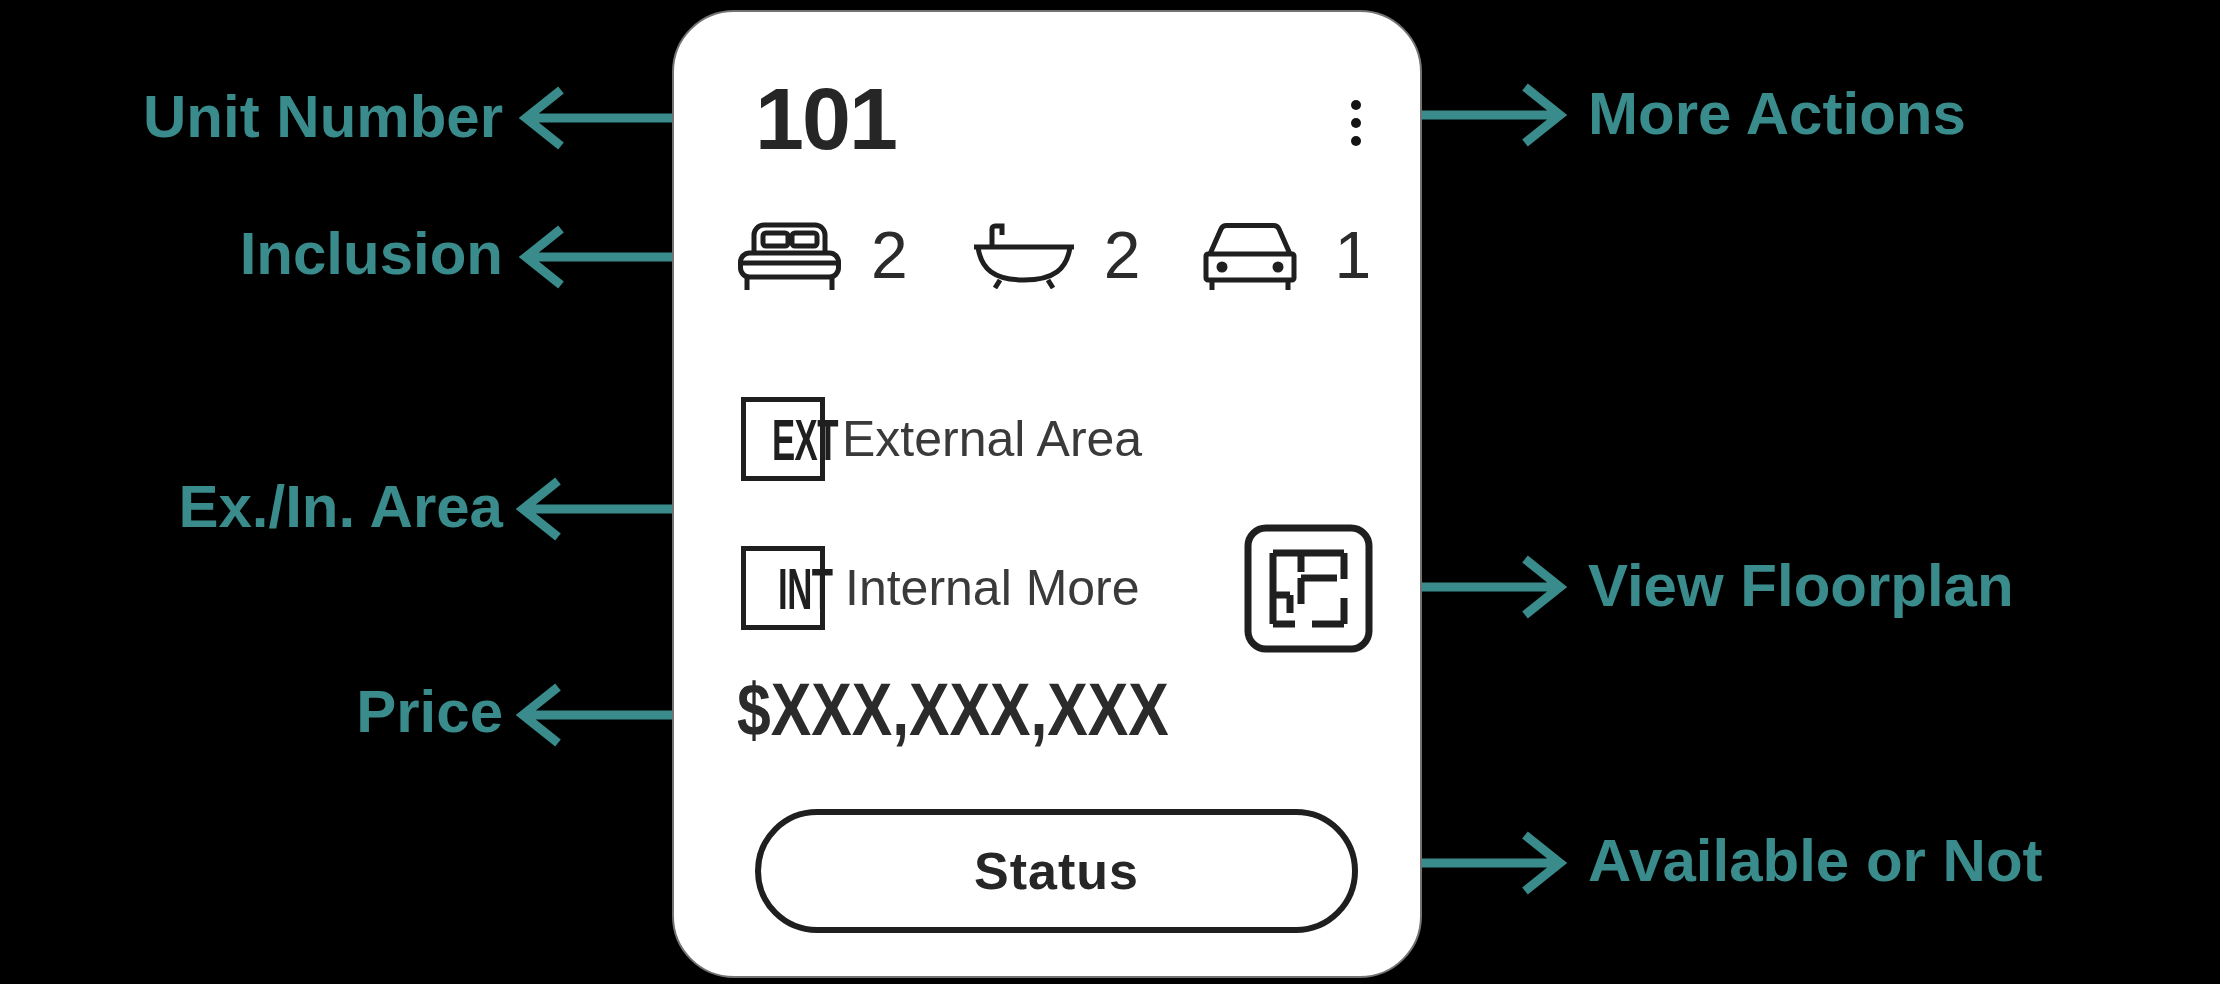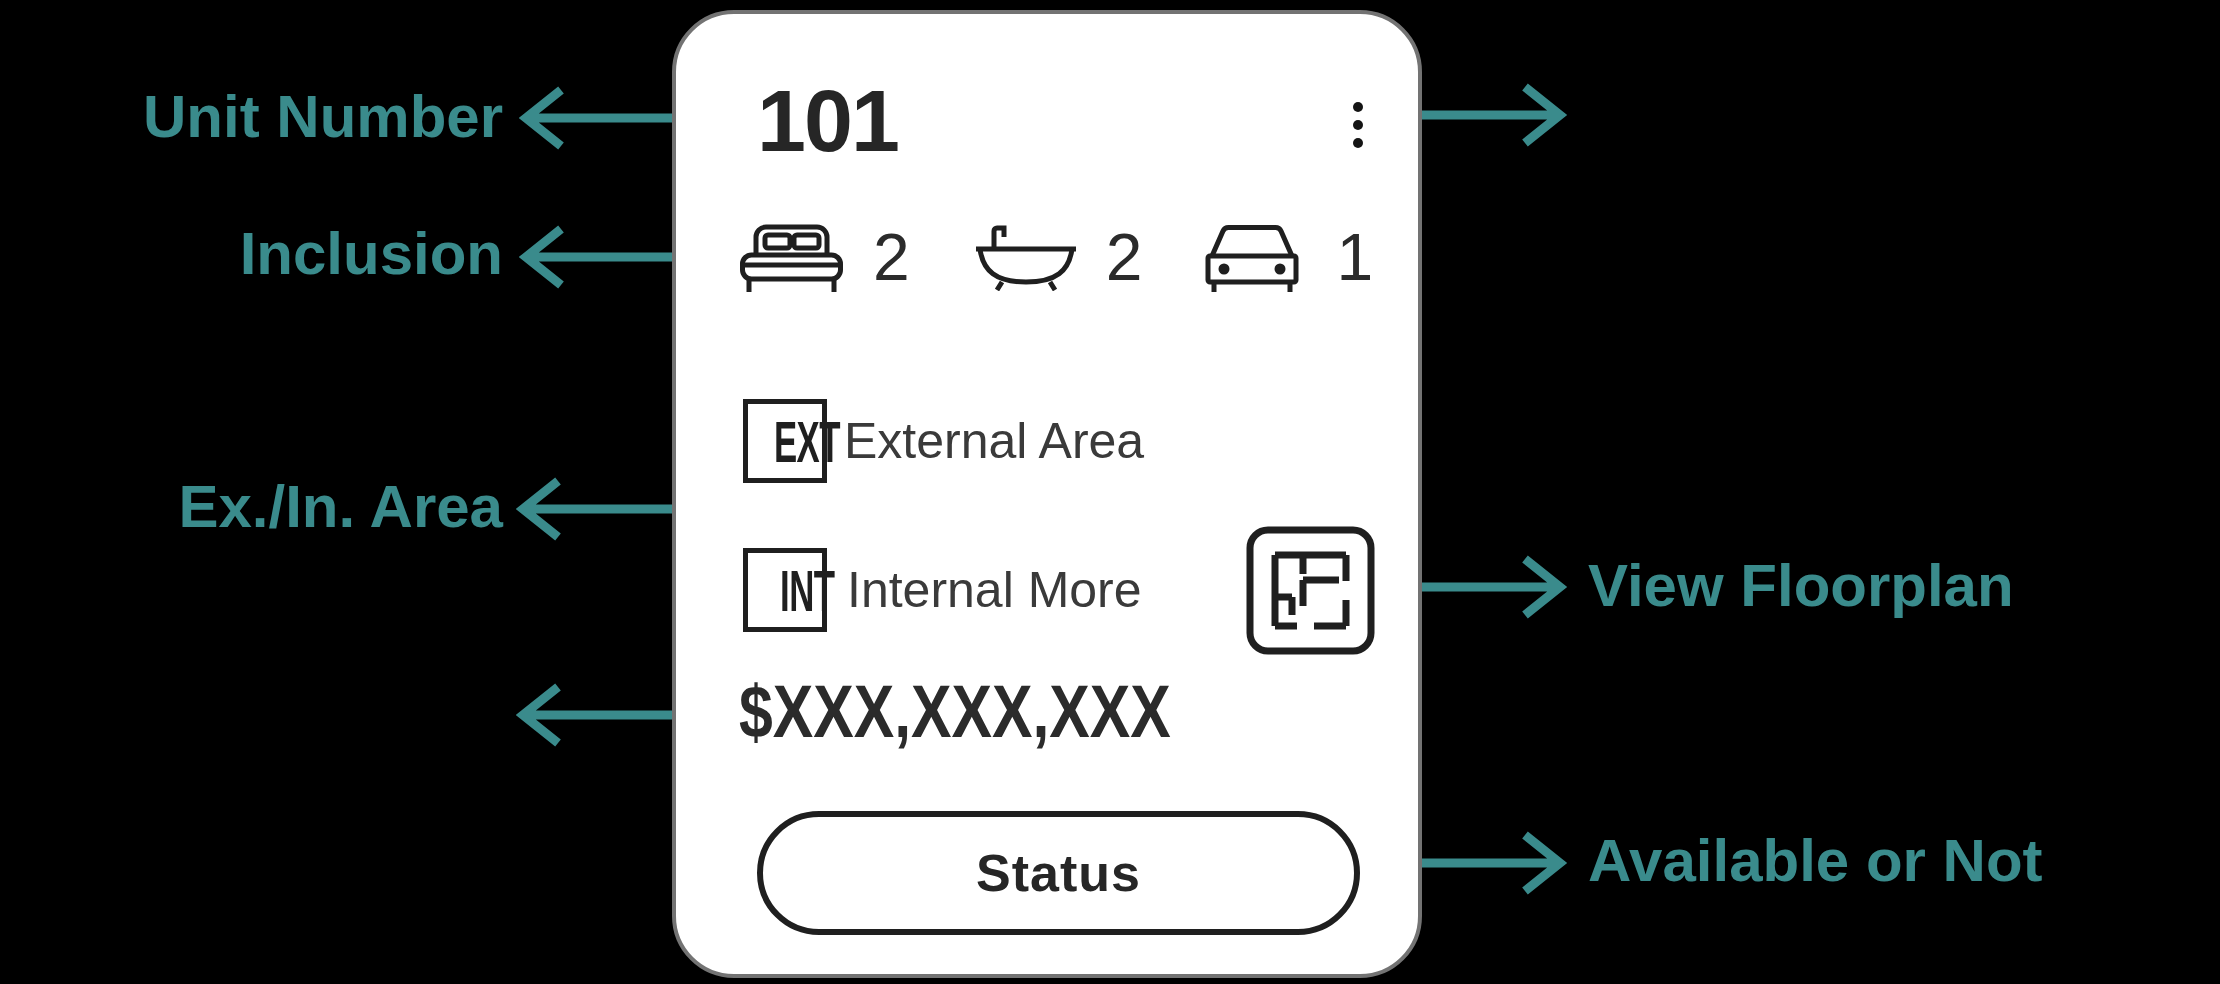--- a/index.html
+++ b/index.html
@@ -24,21 +24,21 @@
   .arrow{ position:absolute; }
   .arrow path{ stroke:#3a8b8c; stroke-width:9; fill:none; }
 
   
   .card{
     position:absolute;
     left:672px; top:10px;
     width:750px; height:968px;
     box-sizing:border-box;
     background:#ffffff;
-    border:4px solid #737373;
+    border:2px solid #737373;
     border-radius:62px;
   }
   .unit-number{
     position:absolute; left:81px; top:62px;
     font-size:88px; font-weight:700; letter-spacing:-2px;
     line-height:90px; color:#262626;
   }
   .kebab{
     position:absolute; left:671px; top:82px;
     display:flex; flex-direction:column; gap:8px;
@@ -109,21 +109,23 @@
   .icon-stroke{ stroke:#1f1f1f; fill:none; }
 </style>
 </head>
 <body>
 
 <div id="stage">
 
   <div class="ann left" style="top:77px">Unit Number</div>
   <div class="ann left" style="top:214px">Inclusion</div>
   <div class="ann left" style="top:467px">Ex./In. Area</div>
-
+  <div class="ann left" style="top:672px">Price</div>
+
+  <div class="ann right" style="top:74px">More Actions</div>
   <div class="ann right" style="top:546px">View Floorplan</div>
   <div class="ann right" style="top:821px">Available or Not</div>
 
   <svg class="arrow" style="left:519px;top:83px" width="205" height="70">
     <path d="M200,35 H8 M42,7 L7,35 L42,63"></path>
   </svg>
   <svg class="arrow" style="left:519px;top:222px" width="205" height="70">
     <path d="M200,35 H8 M42,7 L7,35 L42,63"></path>
   </svg>
   <svg class="arrow" style="left:516px;top:474px" width="208" height="70">

